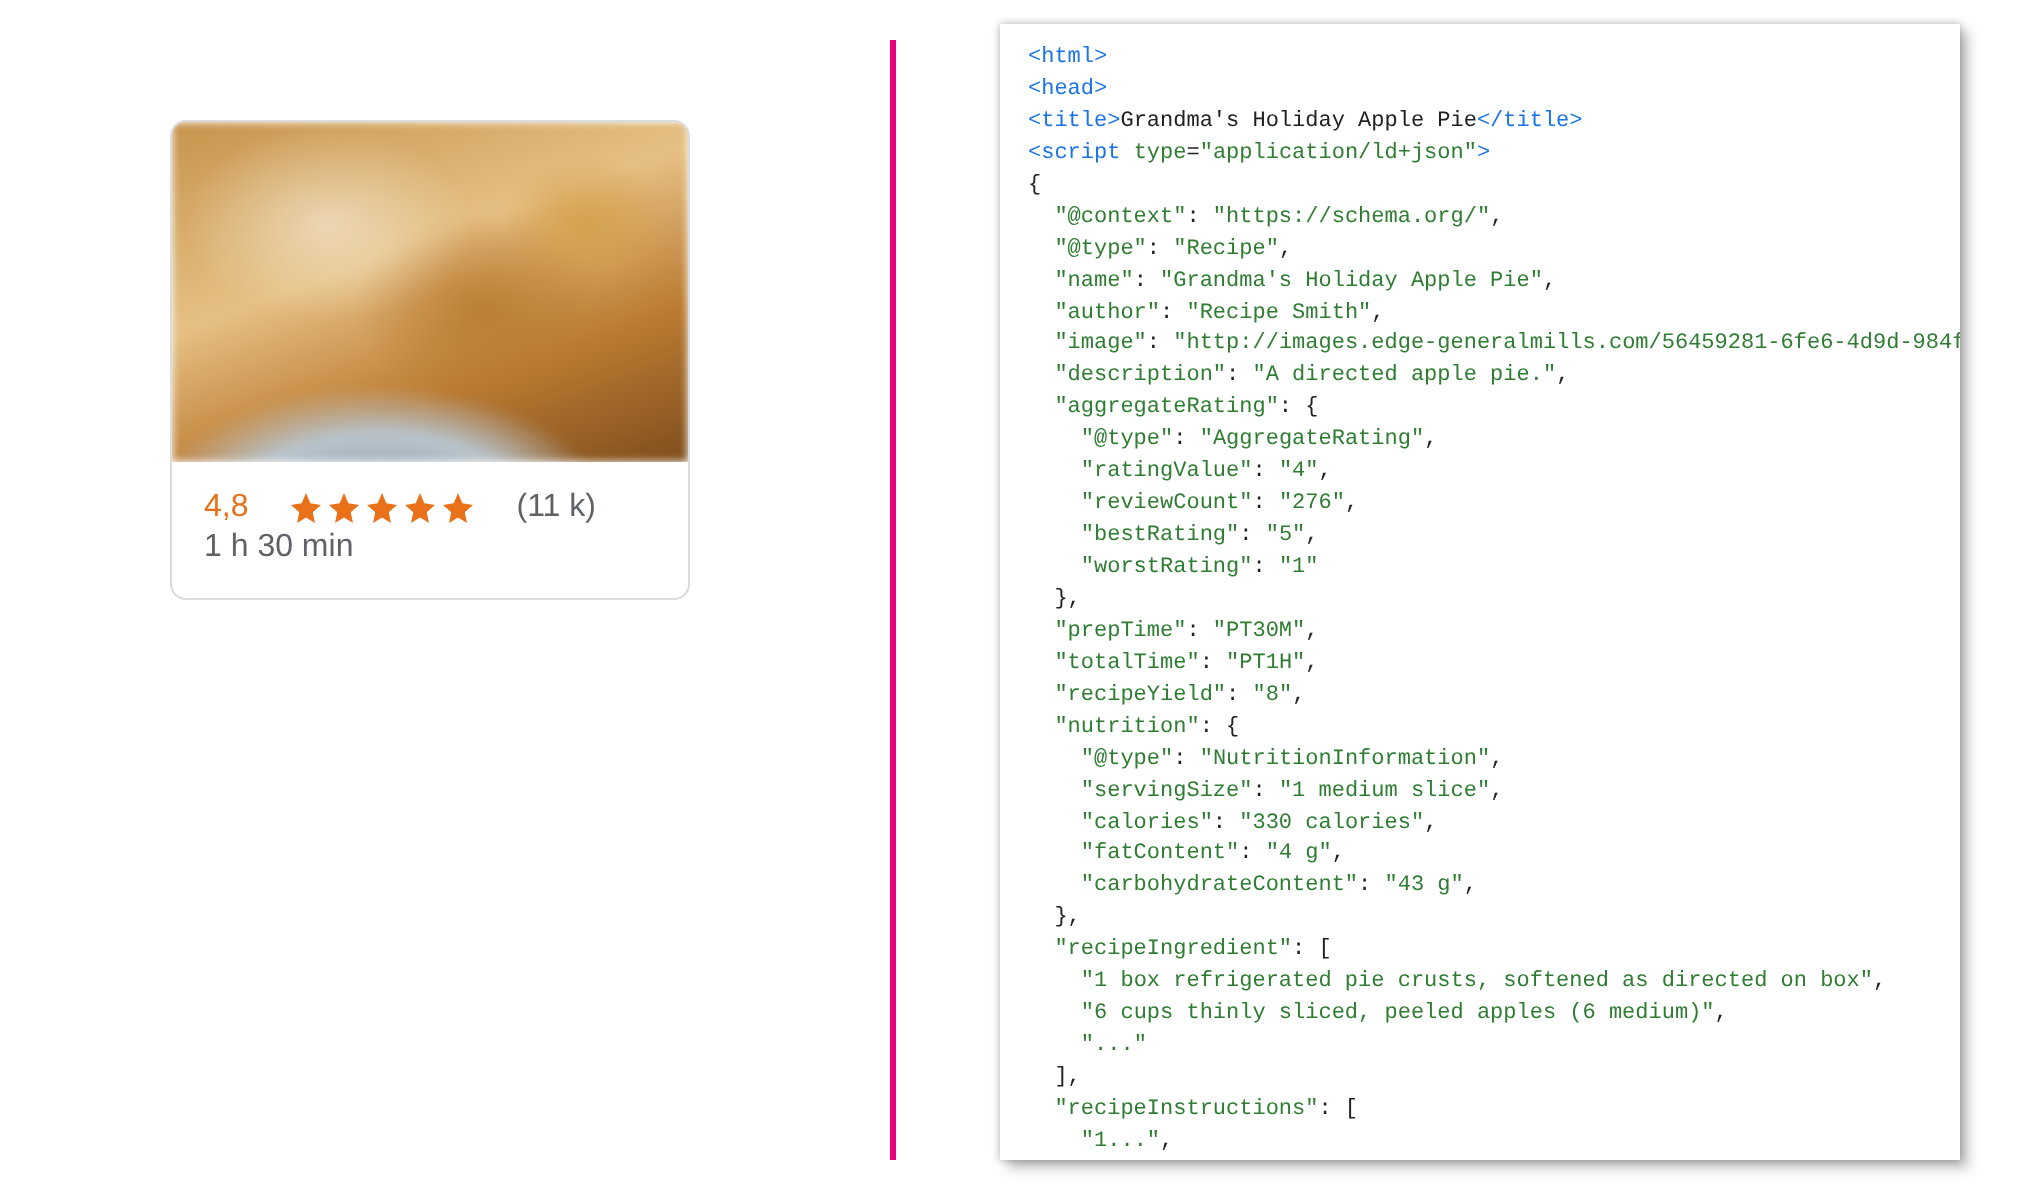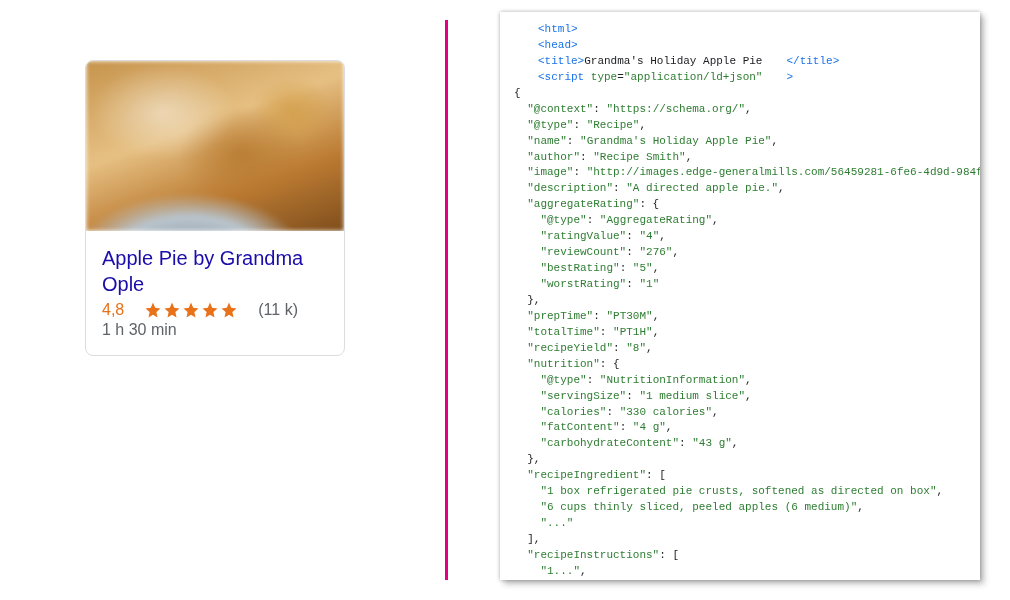--- a/index.html
+++ b/index.html
@@ -38,40 +38,39 @@
   
   #divider { position: absolute; left: 445px; top: 20px; width: 3px; height: 560px; background: #e6007e; }
 
   
   #right {
     position: absolute; left: 500px; top: 12px; width: 480px; height: 568px;
     background: #fff; box-shadow: 0 0 4px rgba(0,0,0,0.3), 4px 4px 6px rgba(0,0,0,0.25);
     font-family: "Courier New", Courier, monospace; font-size: 11px; line-height: 1.45;
     white-space: pre; padding: 10px 8px 10px 14px; box-sizing: border-box; overflow: hidden;
   }
-  .tag { color: #1a73e8; margin-left: 24px; }       
+  .tag { color: #1a73e8; }       
   .attr { color: #2e7d32; }      
   .val  { color: #2e7d32; }      
   .txt  { color: #202124; }      
   .key  { color: #2e7d32; }      
   .pun  { color: #202124; }      
 </style>
 </head>
 <body>
 
 <div id="canvas">
 
   <div id="left">
 
     <div class="card">
       <div class="photo">
         <div class="photo-bg"></div>
       </div>
       <div class="card-body">
-        <div class="recipe-title">Apple Pie by Grandma Ople</div>
         <div class="rating-row">
           <span class="rating-val">4,8</span>
           <span class="stars">
             <span class="star">
                 <svg viewBox="0 0 24 24">
                   <path d="M12 2l2.9 6.9L22 10l-5.5 4.8L18 22l-6-3.6L6 22l1.5-7.2L2 10l7.1-1.1z"></path>
                 </svg>
               </span>
             <span class="star">
                 <svg viewBox="0 0 24 24">

